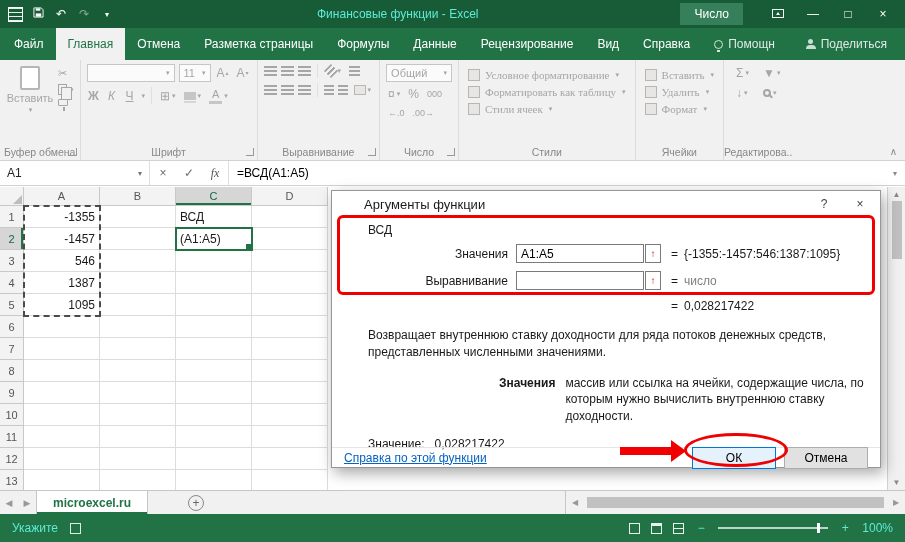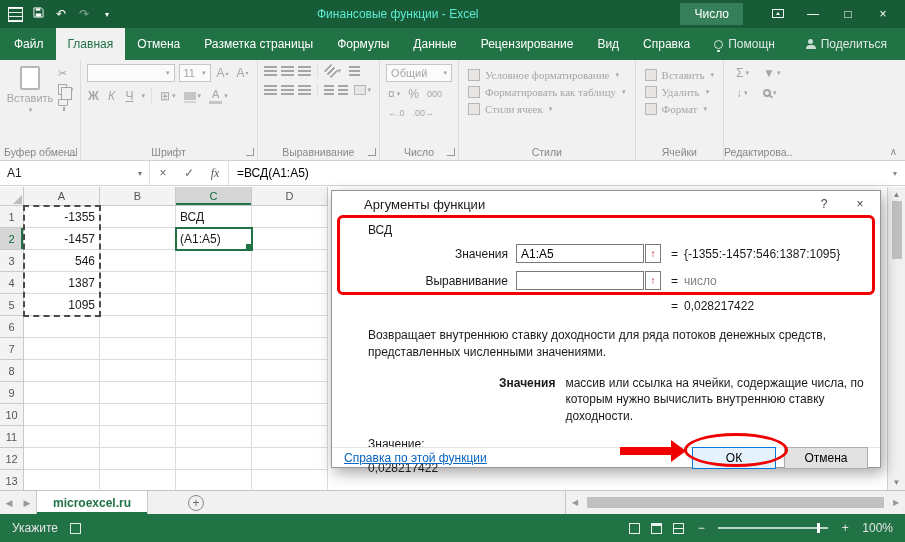--- a/index.html
+++ b/index.html
@@ -119,21 +119,21 @@
   .range-arrow { color:#C00000; font-size:10px; line-height:1; }
   .eq { margin-left:10px; margin-right:6px; }
   .arg-result { white-space:nowrap; }
   .arg-result.hint { color:#7f7f7f; }
   .result-row { display:flex; padding-left:319px; margin-top:8px; }
   .result-row .eq { margin-left:0; }
   .dlg-desc { margin:14px 16px 0; line-height:1.4; }
   .arg-help { display:flex; margin:14px 16px 0 0; padding-left:147px; line-height:1.4; }
   .arg-help-label { font-weight:bold; margin-right:10px; white-space:nowrap; }
   .arg-help-text { flex:1; }
-  .value-row { display:flex; gap:10px; margin:12px 16px 0;flex-direction:column; }
+  .value-row { display:flex; gap:10px; margin:12px 16px 0; }
   .dlg-footer { position:absolute; left:0; right:0; bottom:0; height:20px; border-top:1px solid #E5E5E5;
                 display:flex; align-items:center; padding:0 12px; gap:8px; }
   .dlg-link { color:#0563C1; text-decoration:underline; flex:1; cursor:pointer; }
   .btn { width:84px; height:22px; background:#E1E1E1; border:1px solid #ADADAD; font:12px "Liberation Sans", sans-serif; color:#000; }
   .btn.ok { background:#E5F1FB; border-color:#0078D7; }
   
   .red-box { position:absolute; left:5px; top:24px; width:538px; height:80px; border:3px solid #F00000; border-radius:6px; pointer-events:none; z-index:5; }
   .red-ellipse { position:absolute; left:352px; top:242px; width:104px; height:34px; border:3px solid #F00000; border-radius:50%; pointer-events:none; z-index:6; }
   .red-arrow { position:absolute; left:288px; top:256px; width:52px; height:8px; background:#F00000; pointer-events:none; z-index:6; }
   .red-arrow::after { content:''; position:absolute; right:-14px; top:-7px; border-left:15px solid #F00000;
@@ -145,21 +145,21 @@
   .sheet-nav { width:18px; text-align:center; color:#9A9896; font-size:9px; }
   .sheet-tab { height:100%; display:flex; align-items:center; padding:0 16px; background:#fff; color:#217346; font-weight:bold;
                border-left:1px solid #C6C6C6; border-right:1px solid #C6C6C6; box-shadow:inset 0 -2px 0 #217346; }
   .new-sheet { width:16px; height:16px; border:1px solid #8A8886; border-radius:50%; color:#666; display:flex;
                align-items:center; justify-content:center; font-size:12px; margin-left:40px; }
   .h-scroll { margin-left:auto; width:340px; height:100%; border-left:1px solid #C6C6C6; display:flex; align-items:center; background:#F1F1F1; }
   .h-scroll .sheet-nav { font-size:8px; }
   .h-thumb { flex:1; height:11px; background:#C1C1C1; margin:0 3px; }
 
   
-  .status-bar { position:absolute; top:514px; left:0; right:0; height:28px; background:#217346; color:#e5e5e5;
+  .status-bar { position:absolute; top:514px; left:0; right:0; height:28px; background:#217346; color:#5eead4;
                 display:flex; align-items:center; font-size:12px; }
   .sb-mode { padding-left:12px; }
   .sb-macro { width:11px; height:11px; border:1px solid rgba(255,255,255,.85); margin-left:12px; display:inline-block; }
   .sb-right { margin-left:auto; display:flex; align-items:center; gap:11px; padding-right:12px; }
   .view-i { width:11px; height:11px; border:1px solid rgba(255,255,255,.9); display:inline-block; }
   .view-i.v2 { border-top-width:3px; }
   .view-i.v3 { background:linear-gradient(rgba(255,255,255,.9), rgba(255,255,255,.9)) center / 100% 1px no-repeat; }
   .sb-zoombtn { font-size:12px; width:12px; text-align:center; }
   .sb-track { width:110px; height:2px; background:rgba(255,255,255,.7); position:relative; }
   .sb-thumb { position:absolute; right:8px; top:-4px; width:3px; height:10px; background:#fff; }

